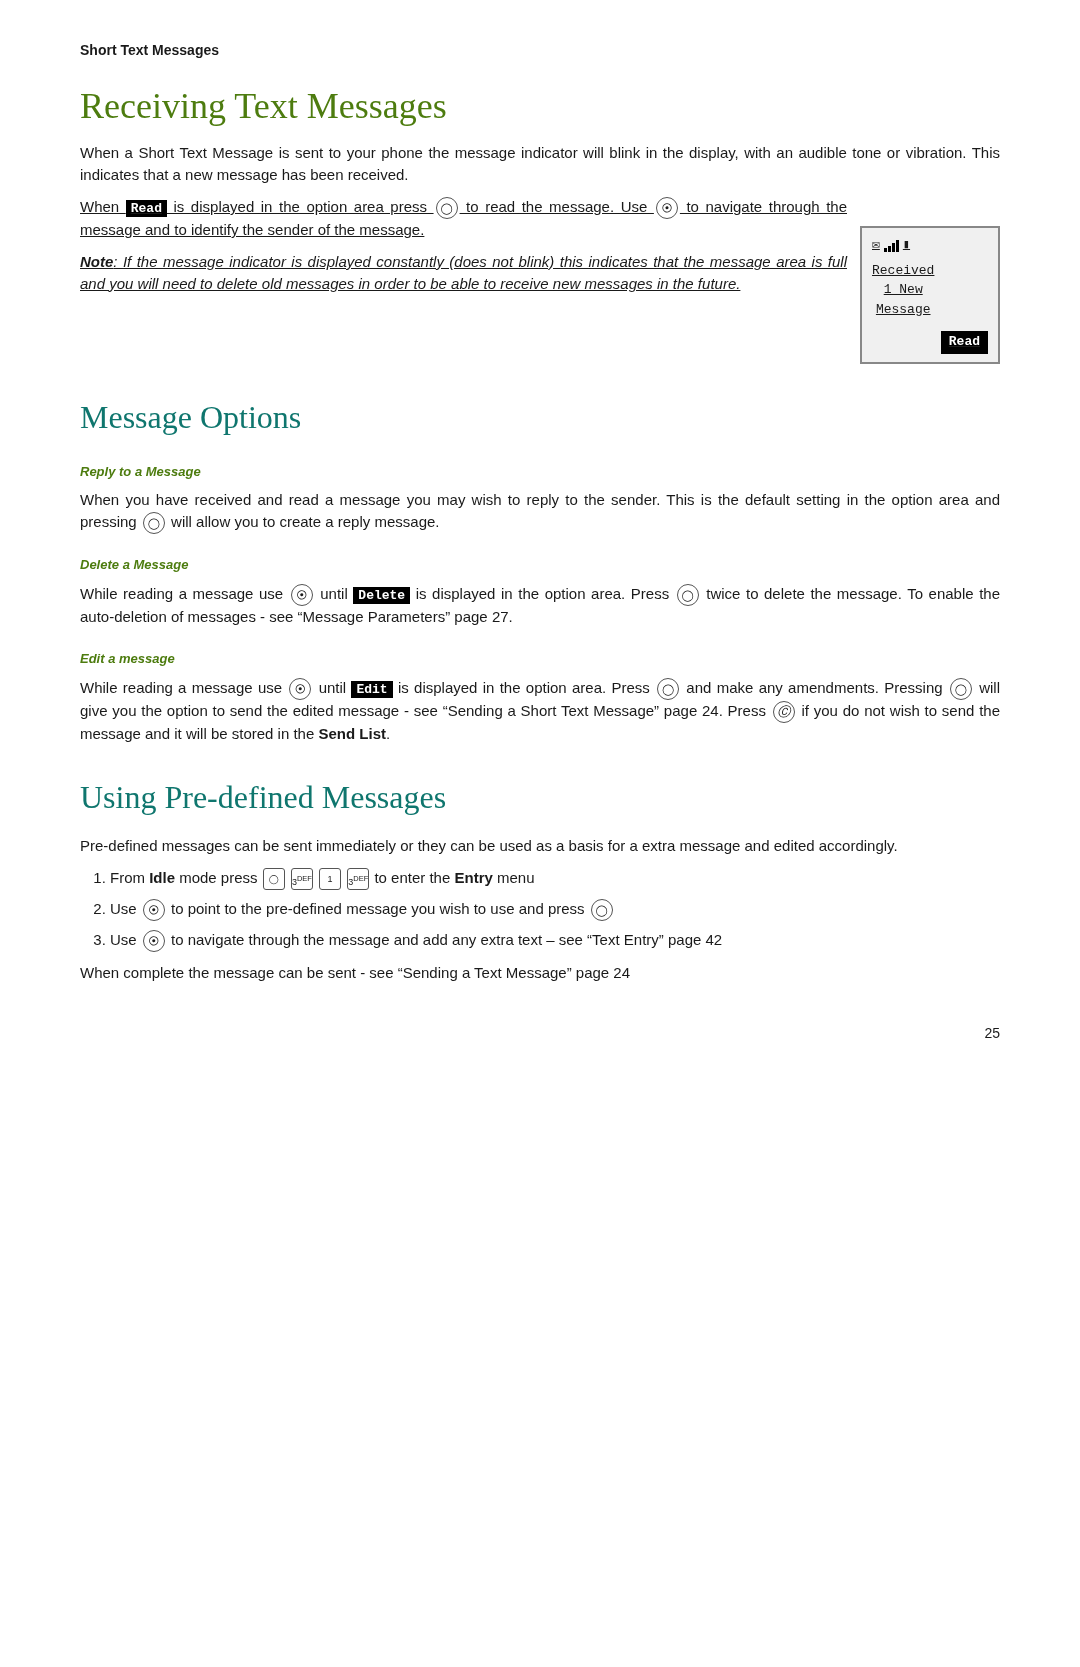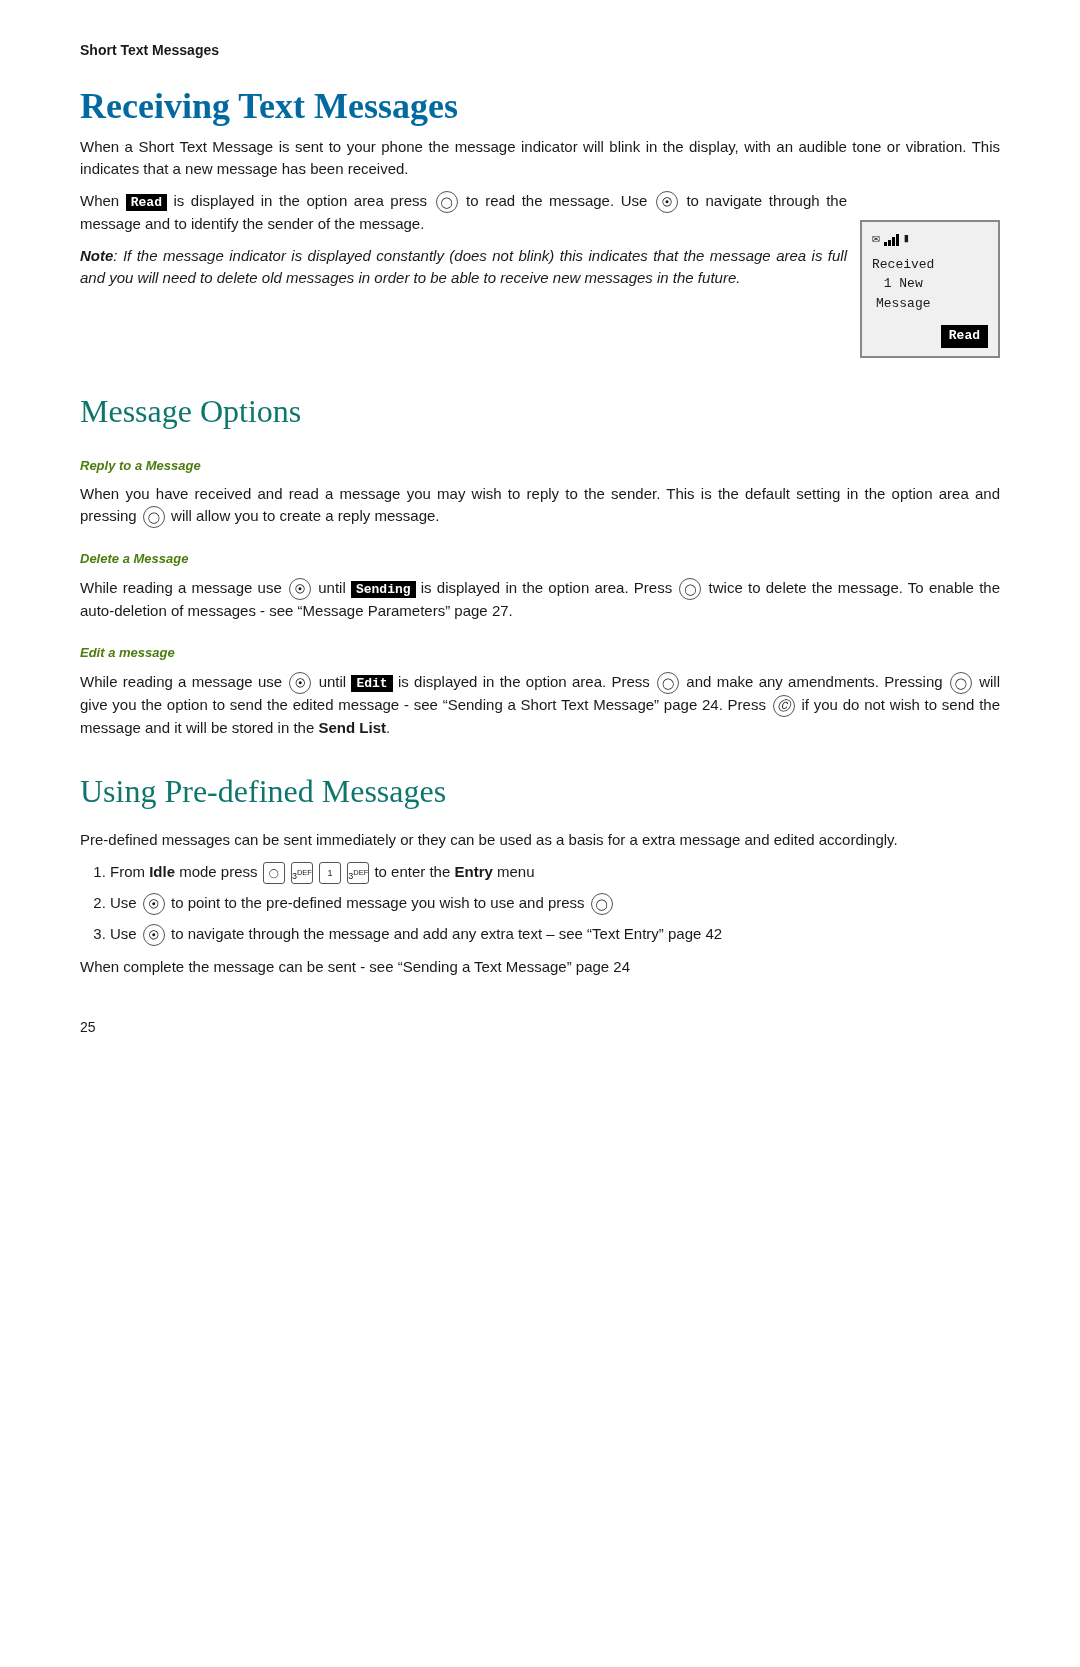--- a/index.html
+++ b/index.html
@@ -22,24 +22,24 @@
     .page-header {
       text-align: left;
       font-size: 14px;
       font-weight: bold;
       margin-bottom: 20px;
       border-bottom: none;
     }
 
     h1.section-title {
       font-size: 36px;
-      font-weight: bold;
+      font-weight: normal;
       font-family: 'Times New Roman', Times, serif;
-      margin-bottom: 4px;
-      color: #0369a1;
+      margin-bottom: 10px;
+      color: #4d7c0f;
     }
 
     h2.section-title {
       font-size: 32px;
       font-weight: normal;
       font-family: 'Times New Roman', Times, serif;
       margin-bottom: 14px;
       margin-top: 30px;
       color: #0f766e;
     }
@@ -55,20 +55,21 @@
 
     p {
       margin-bottom: 10px;
       text-align: justify;
     }
 
     .intro-block {
       display: flex;
       gap: 13px;
       margin-bottom: 10px;
+      text-decoration: underline;
     }
 
     .intro-text {
       flex: 1;
     }
 
     .phone-display {
       width: 140px;
       min-width: 140px;
       border: 2px solid #888;
@@ -177,20 +178,21 @@
       margin-left: 30px;
       margin-bottom: 10px;
     }
 
     ol.numbered-list li {
       margin-bottom: 8px;
       text-align: justify;
     }
 
     .page-number {
+      text-align: right;
       margin-top: 40px;
       font-size: 14px;
     }
   </style>
 </head>
 <body>
 
 <div class="page-header">
   <span>Short Text Messages</span>
 </div>
@@ -233,21 +235,21 @@
 
 <h2 class="section-title">Message Options</h2>
 
 <h3 class="subsection-title">Reply to a Message</h3>
 <p>
   When you have received and read a message you may wish to reply to the sender. This is the default setting in the option area and pressing <span class="key-icon">◯</span> will allow you to create a reply message.
 </p>
 
 <h3 class="subsection-title">Delete a Message</h3>
 <p>
-  While reading a message use <span class="key-icon">⦿</span> until <span class="inline-btn">Sending</span> is displayed in the option area. Press <span class="key-icon">◯</span> twice to delete the message. To enable the auto-deletion of messages - see “Message Parameters” page 27.
+  While reading a message use <span class="key-icon">⦿</span> until <span class="inline-btn">Delete</span> is displayed in the option area. Press <span class="key-icon">◯</span> twice to delete the message. To enable the auto-deletion of messages - see “Message Parameters” page 27.
 </p>
 
 <h3 class="subsection-title">Edit a message</h3>
 <p>
   While reading a message use <span class="key-icon">⦿</span> until <span class="inline-btn">Edit</span> is displayed in the option area. Press <span class="key-icon">◯</span> and make any amendments. Pressing <span class="key-icon">◯</span> will give you the option to send the edited message - see “Sending a Short Text Message” page 24. Press <span class="key-c">Ⓒ</span> if you do not wish to send the message and it will be stored in the <strong>Send List</strong>.
 </p>
 
 <h2 class="section-title">Using Pre-defined Messages</h2>
 
 <p>Pre-defined messages can be sent immediately or they can be used as a basis for a extra message and edited accordingly.</p>

